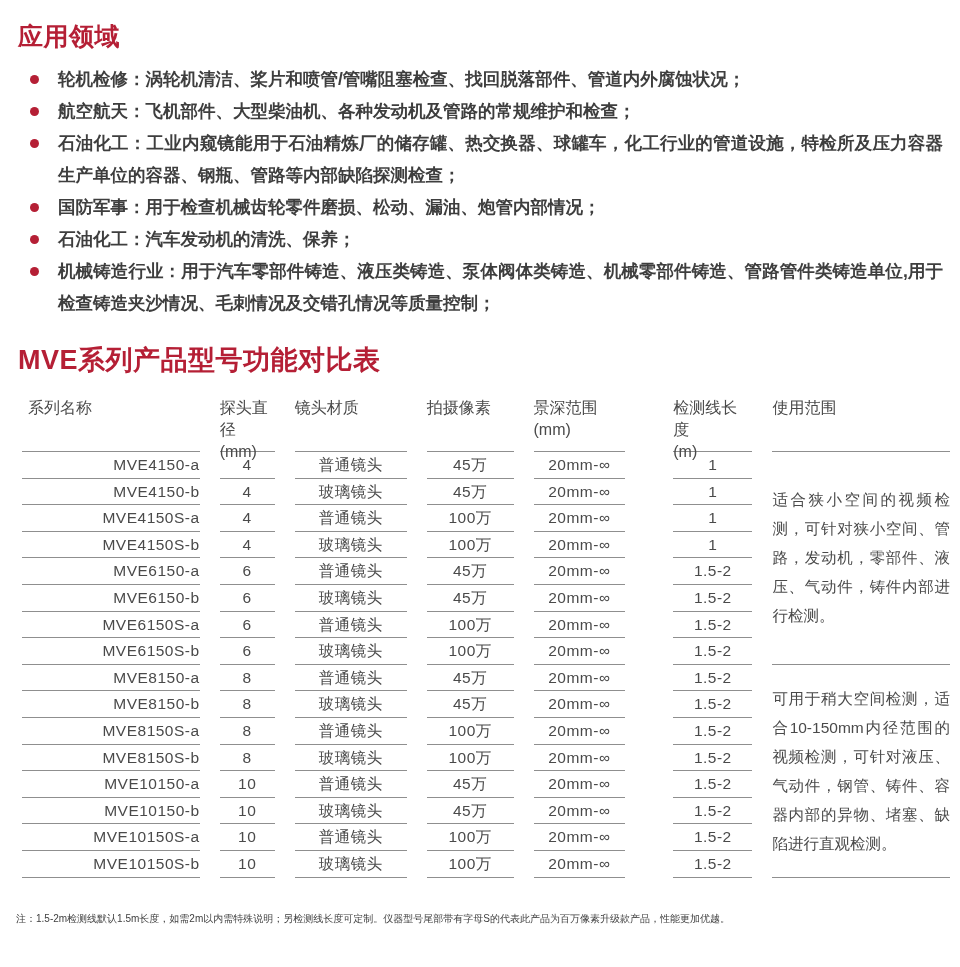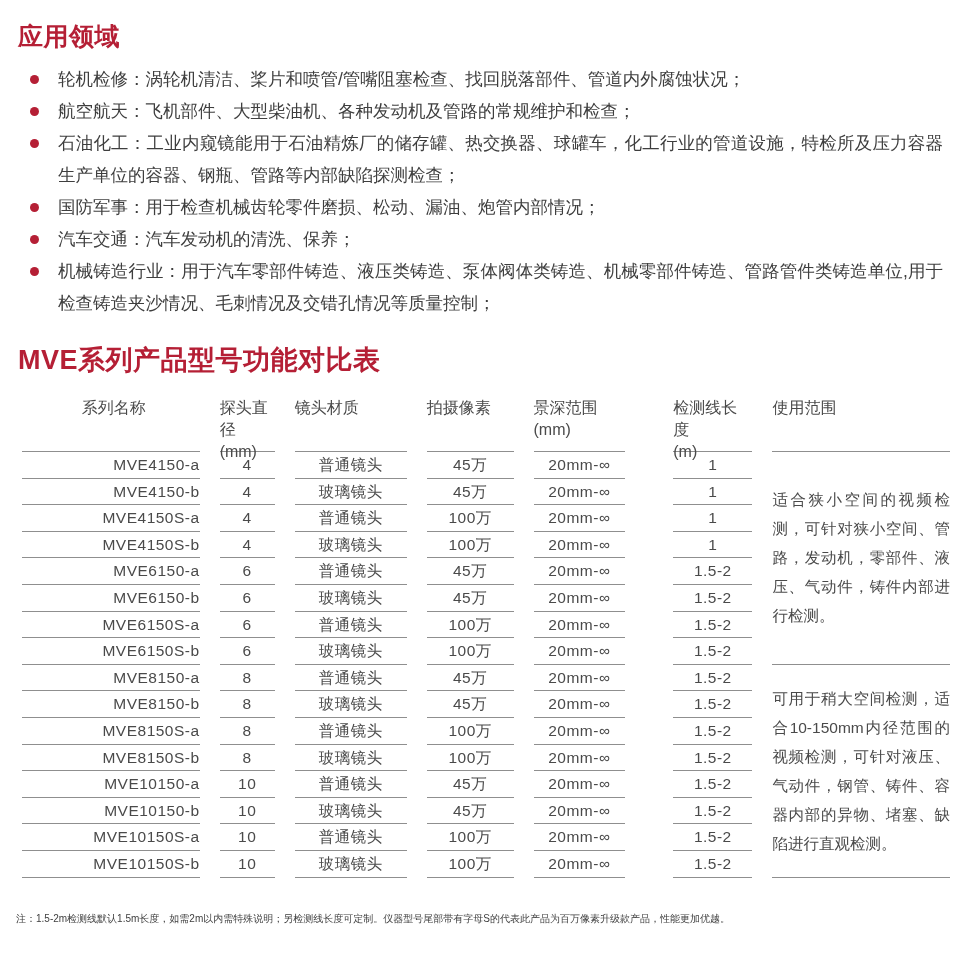--- a/index.html
+++ b/index.html
@@ -18,21 +18,21 @@
   .page{width:960px;height:967px;padding:22px 17px 11px 16px;}
   h1.sec-title{
     margin:0 0 0 2px;font-size:25px;line-height:29px;font-weight:bold;
     color:var(--red);letter-spacing:0.5px;
   }
   h2.sec-title{
     margin:26px 0 8px 2px;font-size:27px;line-height:31px;font-weight:bold;
     color:var(--red);letter-spacing:0.5px;
   }
   ul.apps{
-    list-style:none;margin:12px 0 0 0;padding:0;
+    list-style:none;margin:12px 0 0 0;padding:0;font-weight:bold;
   }
   ul.apps li{
     position:relative;padding-left:42px;
     font-size:17.5px;line-height:32px;text-align:justify;
     color:var(--body-text);
   }
   ul.apps .dot{
     position:absolute;left:14px;top:12px;width:9px;height:9px;
     border-radius:50%;background:var(--red);
   }
@@ -41,21 +41,21 @@
   }
   .col{display:flex;flex-direction:column;}
   .c0{width:184px;} .c1{width:57px;} .c2{width:116px;} .c3{width:90px;}
   .c4{width:95px;} .c5{width:82px;margin-left:28px;} .c6{width:184px;}
   .hcell{
     height:58px;border-bottom:1px solid var(--border);
     font-size:16px;line-height:22px;color:var(--table-text);
     text-align:left;padding-top:3px;
   }
   .hcell span{display:block;}
-  .c0 .hcell{text-align:center;padding-left:6px;}
+  .c0 .hcell{text-align:left;padding-left:6px;}
   .cell{
     height:26.6px;border-bottom:1px solid var(--border);
     font-size:15.5px;line-height:25.5px;color:var(--table-text);
     text-align:center;letter-spacing:0.5px;overflow:hidden;
   }
   .c0 .cell{text-align:right;padding-left:7px;}
   .usage-cell{
     height:212.8px;border-bottom:1px solid var(--border);
     display:flex;align-items:center;
   }
@@ -87,21 +87,21 @@
     <li>
       <span class="dot"></span>
       <span>石油化工：工业内窥镜能用于石油精炼厂的储存罐、热交换器、球罐车，化工行业的管道设施，特检所及压力容器生产单位的容器、钢瓶、管路等内部缺陷探测检查；</span>
     </li>
     <li>
       <span class="dot"></span>
       <span>国防军事：用于检查机械齿轮零件磨损、松动、漏油、炮管内部情况；</span>
     </li>
     <li>
       <span class="dot"></span>
-      <span>汽车交通：汽车发动机的清洗、保养；</span>
+      <span>石油化工：汽车发动机的清洗、保养；</span>
     </li>
     <li>
       <span class="dot"></span>
       <span>机械铸造行业：用于汽车零部件铸造、液压类铸造、泵体阀体类铸造、机械零部件铸造、管路管件类铸造单位,用于检查铸造夹沙情况、毛刺情况及交错孔情况等质量控制；</span>
     </li>
   </ul>
 
   <h2 class="sec-title">MVE系列产品型号功能对比表</h2>
 
   <div class="cmp-table">

